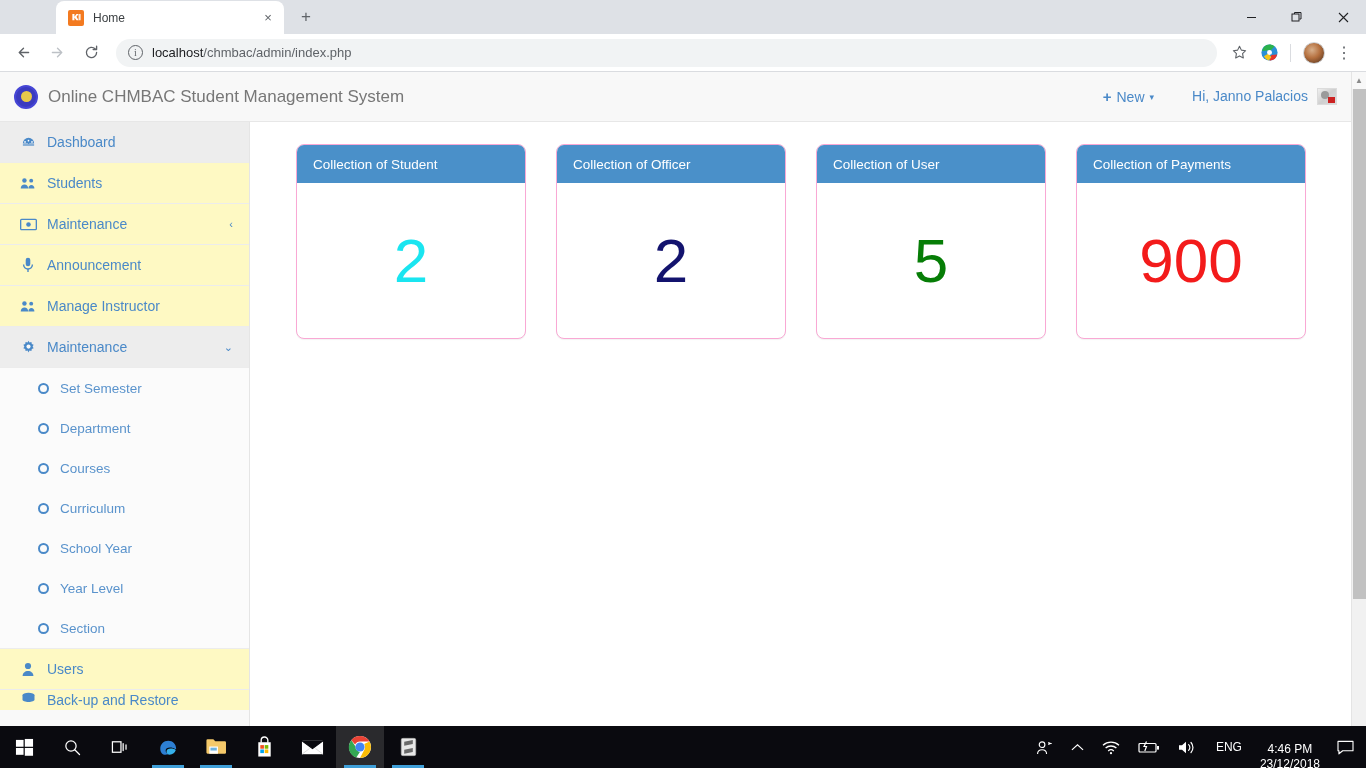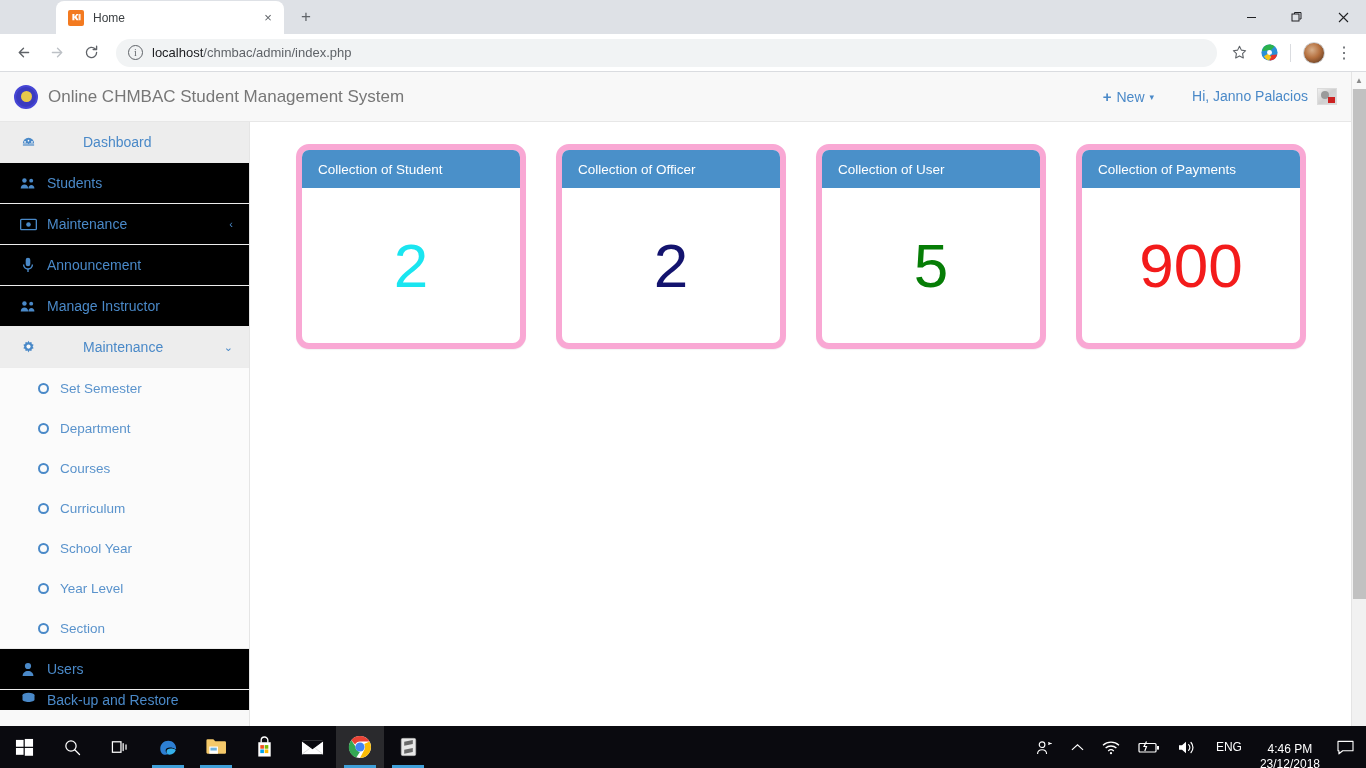--- a/index.html
+++ b/index.html
@@ -119,43 +119,43 @@
   
   .body-row { display: flex; height: 604px; }
   .sidebar {
     width: 250px; background: #f9f9f9; border-right: 1px solid #e5e5e5;
     overflow: hidden;
   }
   .nav-item {
     height: 41px; display: flex; align-items: center;
     padding-left: 18px; border-bottom: 1px solid #ececec;
     color: #4a89c8; font-size: 14px; position: relative;
-    background: #000000;
-  }
-  .nav-item.active { background: #ededed; gap: 36px; }
+    background: #fef9c3;
+  }
+  .nav-item.active { background: #ededed; }
   .nav-ico {
     width: 20px; flex: 0 0 20px; display:flex; align-items:center; justify-content:center;
     margin-right: 9px; color: #4a89c8;
   }
   .nav-chev { position: absolute; right: 16px; color: #4a89c8; font-size: 11px; }
   .sub-item {
     height: 40px; display: flex; align-items: center; padding-left: 38px;
     color: #5a93cc; font-size: 13.5px; background: #fbfbfb;
   }
   .sub-bullet {
     width: 11px; height: 11px; border-radius: 50%;
     border: 2px solid #4a89c8; margin-right: 11px; flex: 0 0 11px;
   }
   .sub-group { border-bottom: 1px solid #ececec; }
   .nav-item.cut { height: 20px; overflow: hidden; align-items: flex-start; padding-top: 2px; border-bottom: none;}
 
   .content { flex: 1; background: #ffffff; padding: 22px 0 0 46px; }
   .cards { display: flex; gap: 30px; }
   .card {
-    width: 230px; border: 6px solid #f9a8d4; border-radius: 13px;
+    width: 230px; border: 1px solid #f9a8d4; border-radius: 8px;
     background: #fff; overflow: hidden;
     box-shadow: 0 1px 1px rgba(0,0,0,0.05);
   }
   .card-head {
     height: 38px; background: #4a90c9; color: #ffffff;
     font-size: 13.5px; display: flex; align-items: center; padding-left: 16px;
   }
   .card-body {
     height: 155px; display: flex; align-items: center; justify-content: center;
   }

